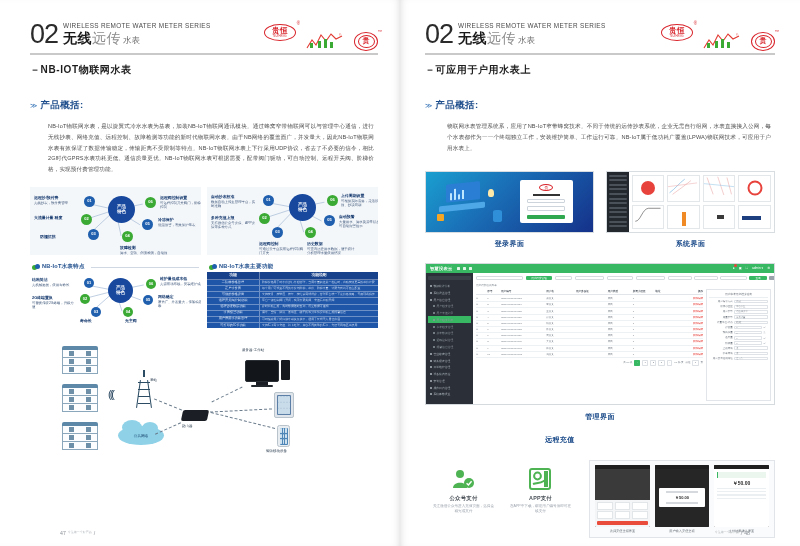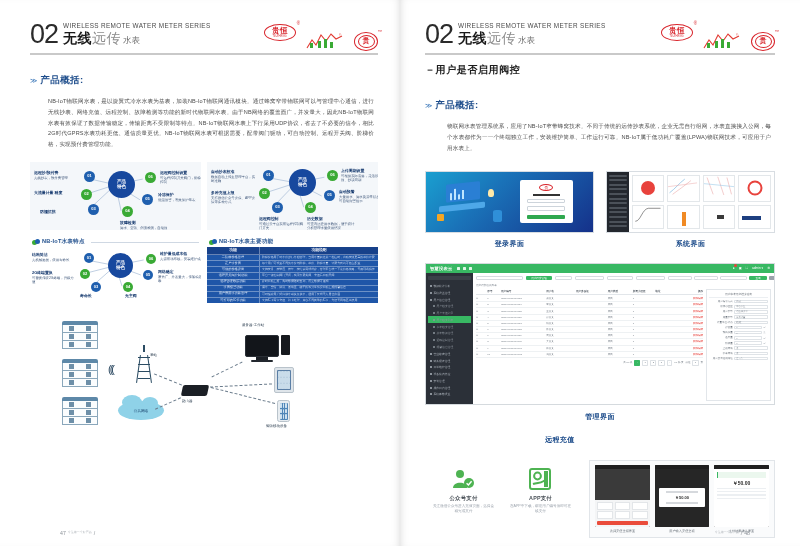--- a/index.html
+++ b/index.html
@@ -351,20 +351,21 @@
           </div>
           <div class="logo-circ">
             <div class="ring">
               <div class="ring2">贵</div>
             </div>
             <span class="tm">™</span>
           </div>
         </div>
       </div>
 
+      <div class="subtitle">－NB-IOT物联网水表</div>
 
       <div class="sec-head">
         <span class="chev">≫</span>
         <span class="txt">产品概括:</span>
       </div>
       <div class="body-copy">NB-IoT物联网水表，是以旋翼式冷水水表为基表，加装NB-IoT物联网通讯模块。通过蜂窝窄带物联网可以与管理中心通信，进行无线抄表、网络充值、远程控制、故障检测等功能的新时代物联网水表。由于NB网络的覆盖面广，并发量大，因此NB-IoT物联网水表有效保证了数据传输稳定，传输距离不受限制等特点。NB-IoT物联网水表上下行采用UDP协议，省去了不必要的信令，相比2G时代GPRS水表功耗更低、通信质量更优。NB-IoT物联网水表可根据需要，配带阀门驱动，可自动控制、远程开关阀、阶梯价格，实现预付费管理功能。</div>
 
 
       <div class="panels">
 
@@ -717,21 +718,21 @@
           </div>
           <div class="logo-circ">
             <div class="ring">
               <div class="ring2">贵</div>
             </div>
             <span class="tm">™</span>
           </div>
         </div>
       </div>
 
-      <div class="subtitle">－用户是否启用阀控</div>
+      <div class="subtitle">－可应用于户用水表上</div>
 
       <div class="sec-head">
         <span class="chev">≫</span>
         <span class="txt">产品概括:</span>
       </div>
       <div class="body-copy">物联网水表管理系统系，应用了NB-IoT窄带蜂窝技术。不同于传统的远传抄表系统，企业无需自行组网，水表直接接入公网，每个水表都作为一一个终端独立工作，安装维护简单、工作运行可靠。NB-IoT属于低功耗广覆盖(LPWA)物联网技术，可应用于户用水表上。</div>
 
       <div class="shots-row">
         <div class="shot">
           <div class="shot-img login-shot">

